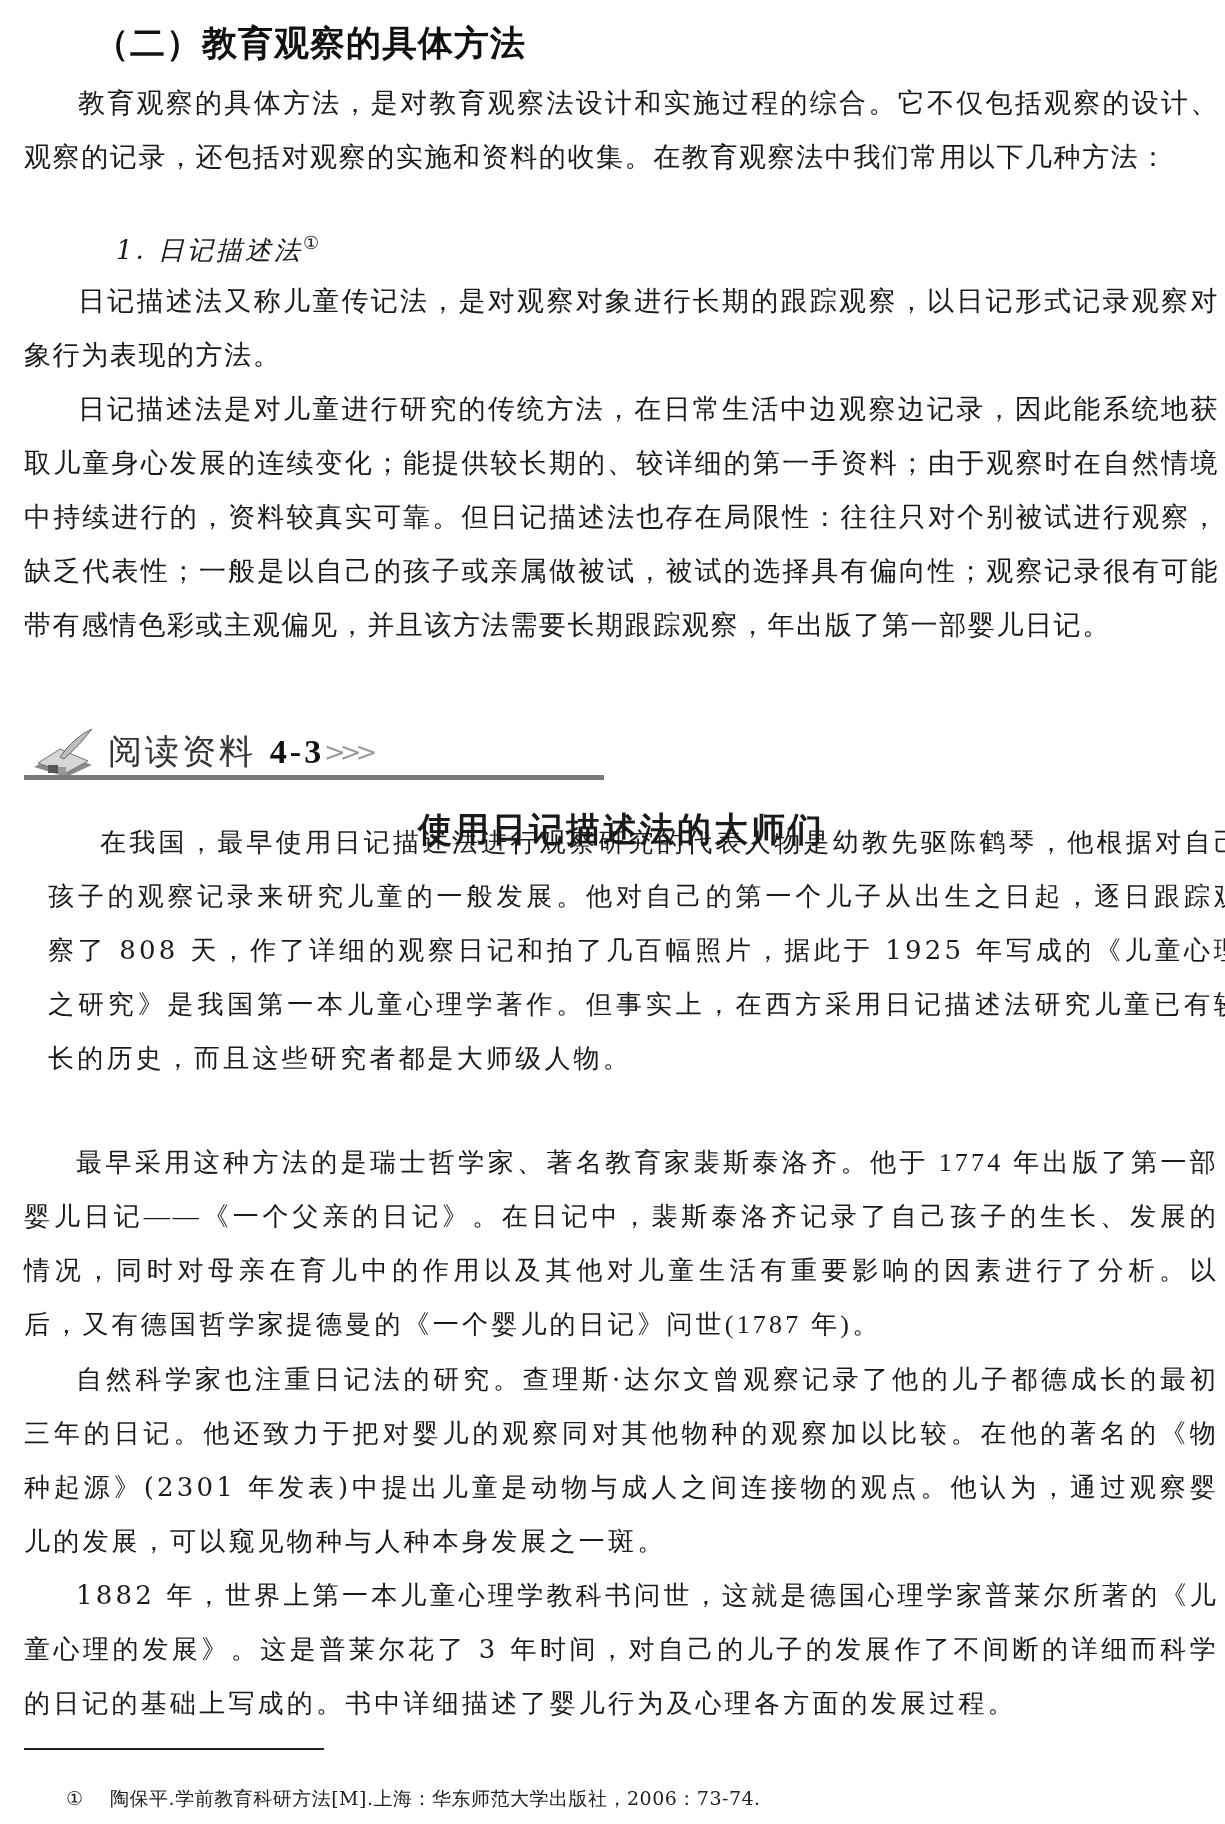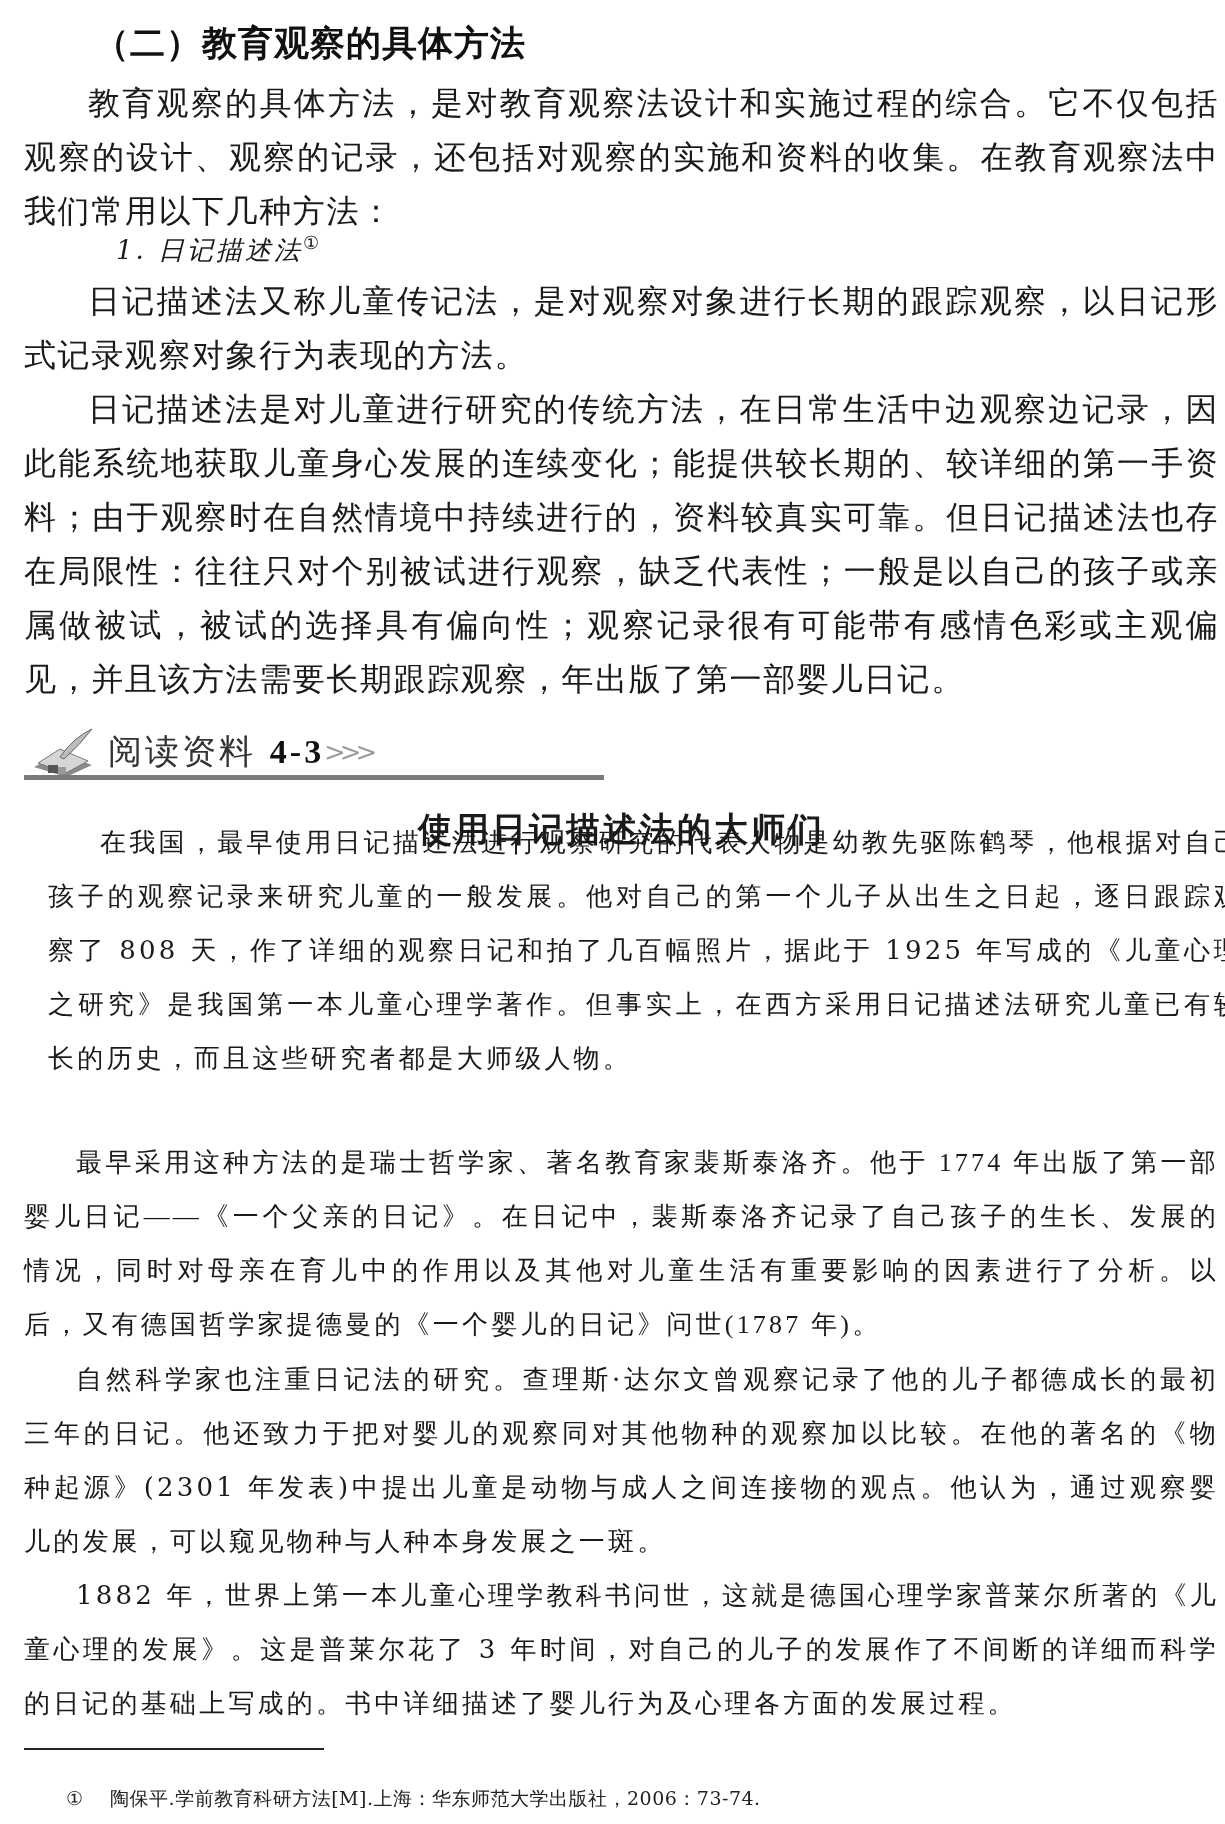--- a/index.html
+++ b/index.html
@@ -9,21 +9,21 @@
     color: #1a1a1a;
   }
   .page { position: absolute; left: 24px; top: 0; width: 1195px; }
   .section-heading {
     position: absolute; left: 70px; top: 20px;
     font-family: "DejaVu Sans", sans-serif; font-weight: bold;
     font-size: 35px; letter-spacing: 1px; color: #111;
   }
   .para {
     position: absolute; left: 0; width: 1195px;
-    font-size: 32px; line-height: 54px; letter-spacing: 1.6px;
+    font-size: 27px; line-height: 54px; letter-spacing: 1.6px;
     text-align: justify; text-indent: 2em; margin: 0;
   }
   .sub-heading {
     position: absolute; left: 64px; top: 232px;
     font-size: 26px; letter-spacing: 3px; font-style: italic; margin-left: 28px;
   }
   .sub-heading sup { font-size: 18px; font-style: normal; }
   .reading-banner {
     position: absolute; left: 0; top: 725px; width: 600px; height: 60px;
   }

